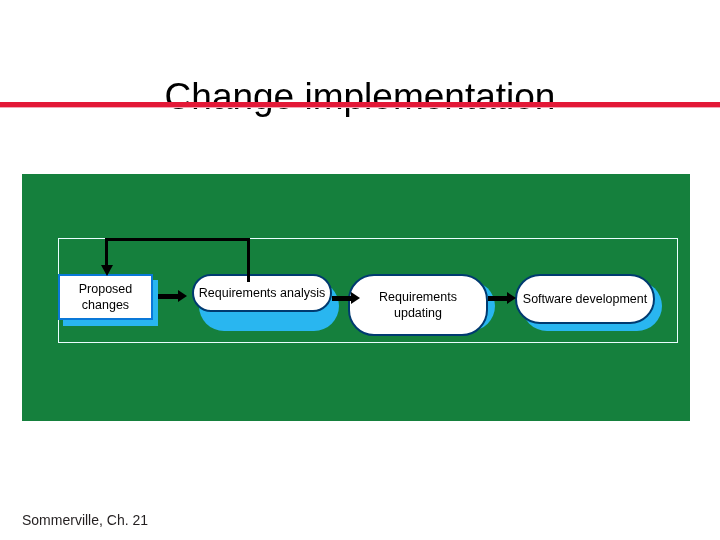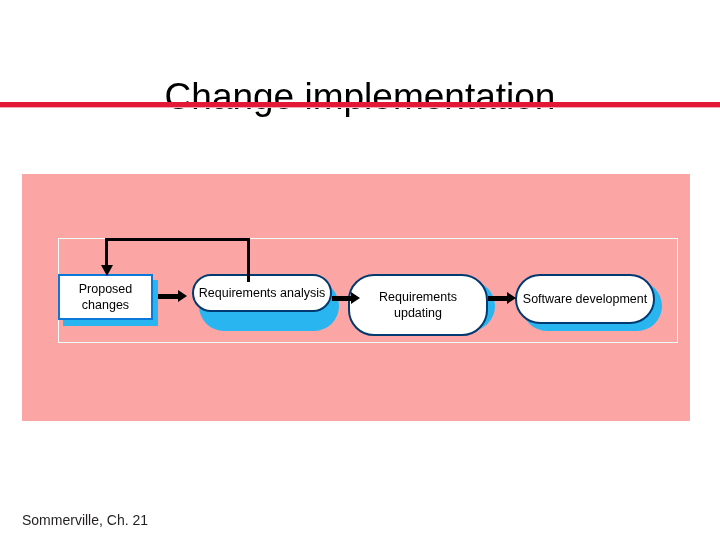--- a/index.html
+++ b/index.html
@@ -42,21 +42,21 @@
     box-shadow: 0 1px 0 0 #f4a7b5;
   }
 
   
   .diagram-panel {
     position: absolute;
     left: 22px;
     top: 174px;
     width: 668px;
     height: 247px;
-    background: #fca5a5;
+    background: #15803d;
   }
 
   .diagram-frame {
     position: absolute;
     left: 36px;
     top: 64px;
     width: 620px;
     height: 105px;
     border: 1px solid #eafdff;
     box-sizing: border-box;

